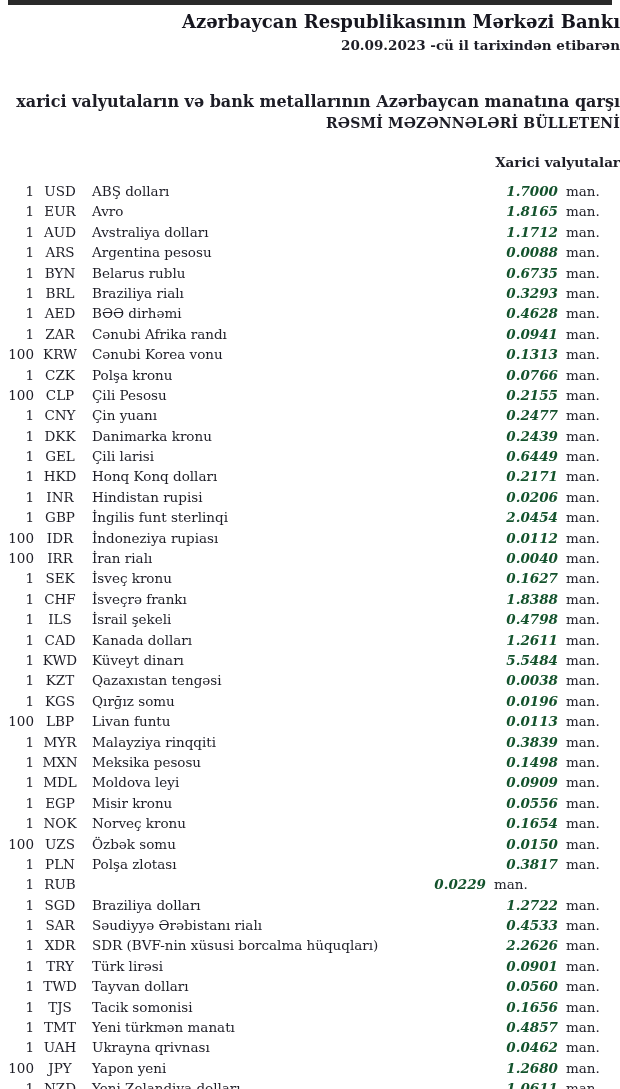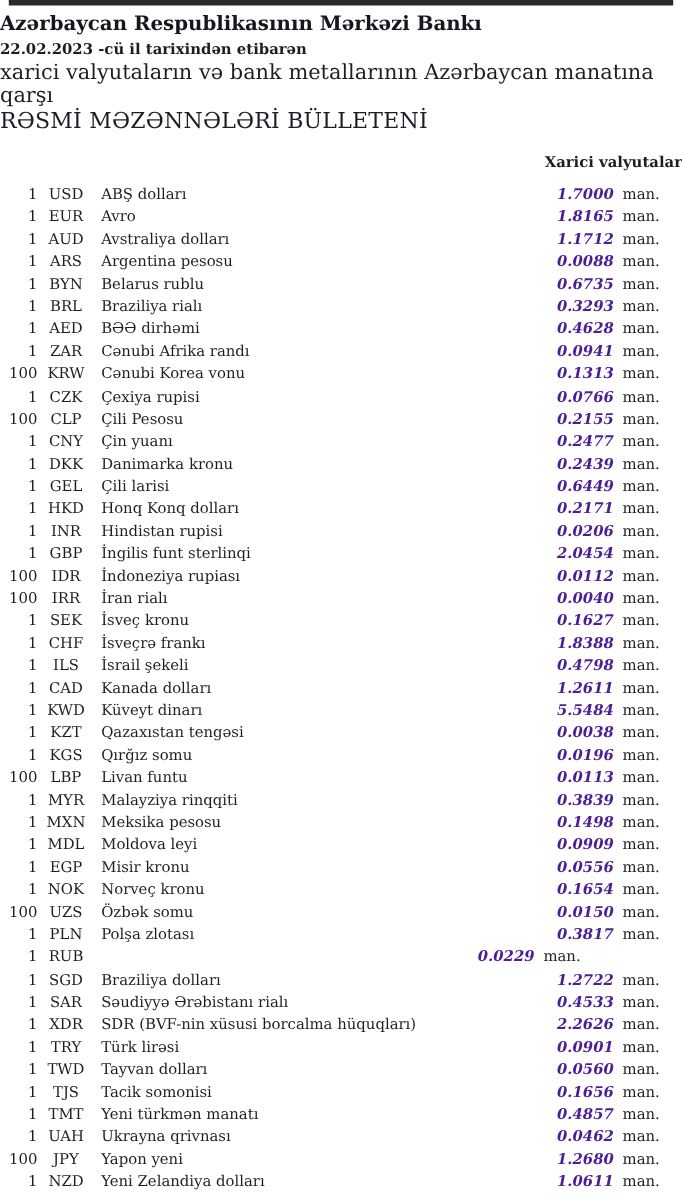--- a/index.html
+++ b/index.html
@@ -13,42 +13,43 @@
     overflow: hidden;
   }
   .top-edge {
     position: absolute;
     left: 8px; top: 0;
     width: 604px; height: 5px;
     background: #2a2a2a;
   }
   .header {
     padding-top: 9px;
-    text-align: left;
+    text-align: right;
   }
   .doc-title {
     font-size: 18px;
     line-height: 26px;
     font-weight: bold;
     color: #16161f;
   }
   .doc-date {
     font-size: 13.5px;
     line-height: 21px;
     font-weight: bold;
   }
   .doc-subtitle {
-    font-size: 19px;
+    font-size: 16px;
     line-height: 21px;
-    font-weight: normal;
+    font-weight: bold;
+    margin-top: 35px;
   }
   .doc-bulletin {
-    font-size: 20px;
+    font-size: 14px;
     line-height: 22px;
-    font-weight: normal;
+    font-weight: bold;
     letter-spacing: 0.2px;
   }
   .section-title {
     margin-top: 18px;
     text-align: right;
     font-size: 13.5px;
     line-height: 20px;
     font-weight: bold;
   }
   .rates-table {
@@ -72,35 +73,35 @@
   .col-name {
     text-align: left;
     padding-left: 6px;
     white-space: nowrap;
     overflow: hidden;
   }
   .col-rate {
     text-align: right;
     font-weight: bold;
     font-style: italic;
-    color: #4c1d95;
+    color: #14532d;
   }
   .col-unit {
     text-align: left;
     padding-left: 8px;
   }
 </style>
 </head>
 <body>
 
 <div class="top-edge"></div>
 
 <div class="header">
   <div class="doc-title">Azərbaycan Respublikasının Mərkəzi Bankı</div>
-  <div class="doc-date">22.02.2023 -cü il tarixindən etibarən</div>
+  <div class="doc-date">20.09.2023 -cü il tarixindən etibarən</div>
   <div class="doc-subtitle">xarici valyutaların və bank metallarının Azərbaycan manatına qarşı</div>
   <div class="doc-bulletin">RƏSMİ MƏZƏNNƏLƏRİ BÜLLETENİ</div>
 </div>
 
 <div class="section-title">Xarici valyutalar</div>
 
 <div class="rates-table" id="rates-table">
   <div class="rate-row">
     <span class="col-qty">1</span>
     <span class="col-code">USD</span>
@@ -169,21 +170,21 @@
     <span class="col-qty">100</span>
     <span class="col-code">KRW</span>
     <span class="col-name">Cənubi Korea vonu</span>
     <span class="col-rate">0.1313</span>
     <span class="col-unit">man.</span>
   </div>
 
   <div class="rate-row">
     <span class="col-qty">1</span>
     <span class="col-code">CZK</span>
-    <span class="col-name">Çexiya rupisi</span>
+    <span class="col-name">Polşa kronu</span>
     <span class="col-rate">0.0766</span>
     <span class="col-unit">man.</span>
   </div>
 
   <div class="rate-row">
     <span class="col-qty">100</span>
     <span class="col-code">CLP</span>
     <span class="col-name">Çili Pesosu</span>
     <span class="col-rate">0.2155</span>
     <span class="col-unit">man.</span>

